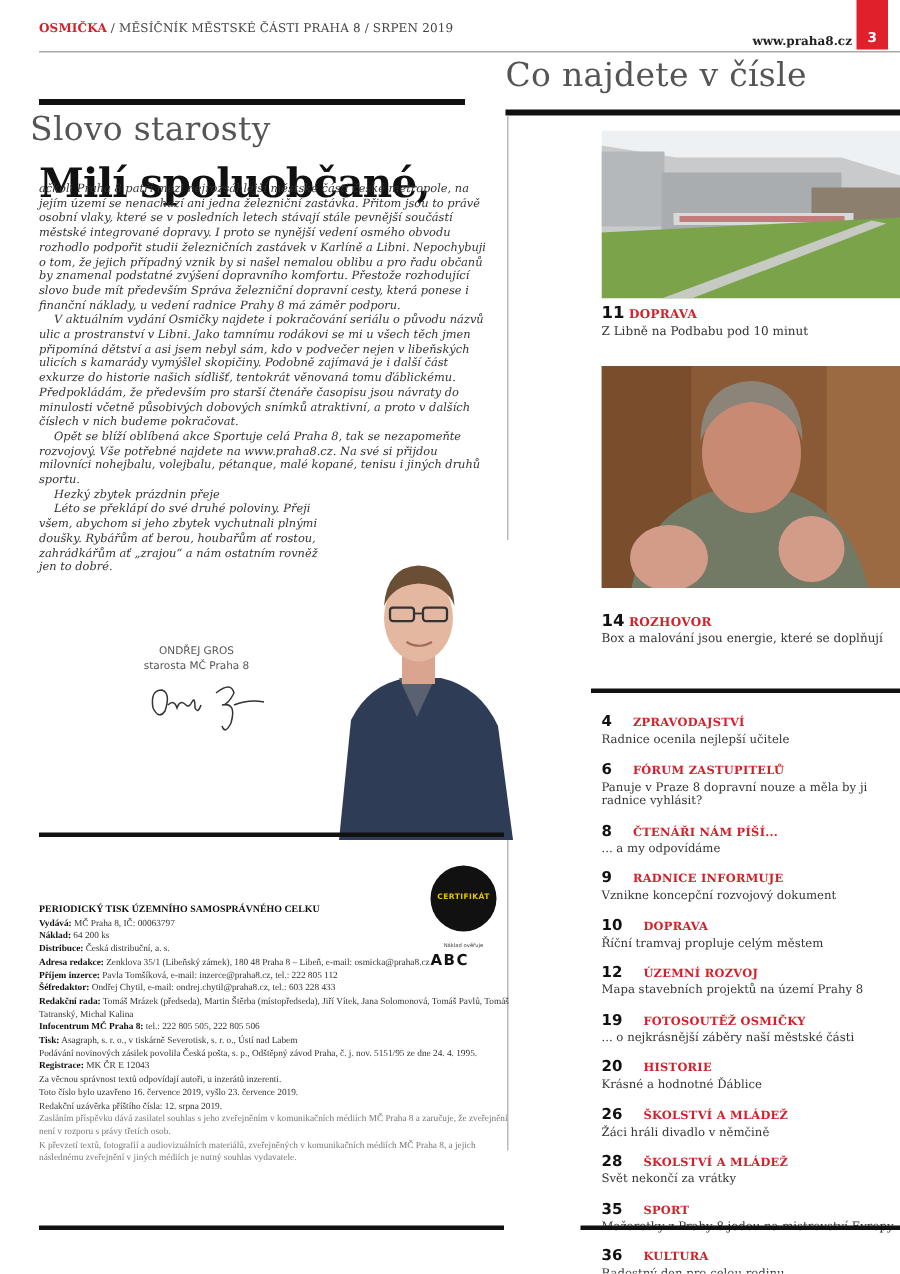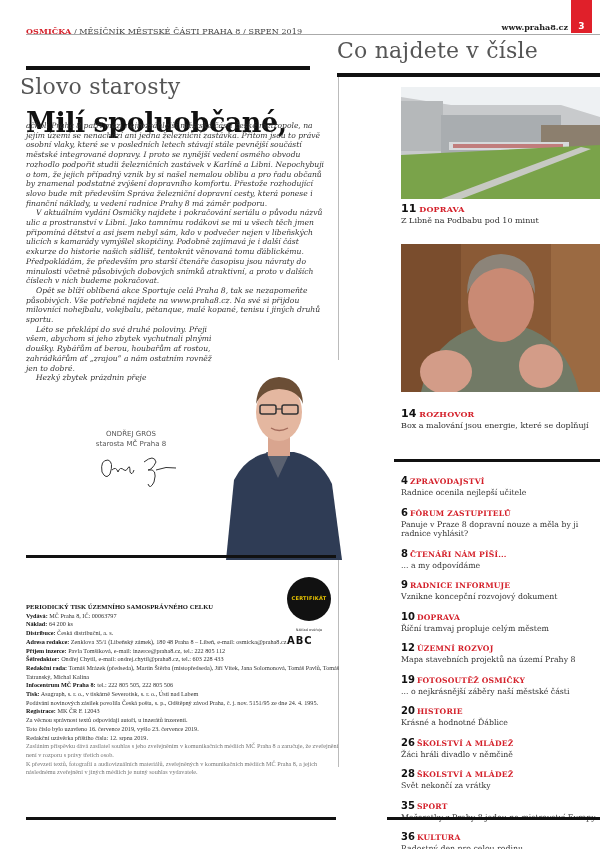--- a/index.html
+++ b/index.html
@@ -1,19 +1,19 @@
 <!DOCTYPE html>
 <html><head>
 <meta charset="utf-8">
 <style>
   * { box-sizing: border-box; margin: 0; padding: 0; }
   html, body { width: 600px; height: 849px; background: #fff; overflow: hidden; }
   body { position: relative; font-family: "DejaVu Serif", serif; color: #222; }
 
-  .topbar { position: absolute; left: 26px; top: 26px; width: 560px; height: 13px; font-family: "DejaVu Serif", serif; font-size: 8px; color: #444; letter-spacing: 0.1px; }
+  .topbar { position: absolute; left: 26px; top: 13px; width: 560px; height: 13px; font-family: "DejaVu Serif", serif; font-size: 8px; color: #444; letter-spacing: 0.1px; }
   .topbar .brand { color: #d4202a; font-weight: bold; }
   .topbar-rule { position: absolute; left: 26px; top: 34px; width: 574px; height: 1px; background: #aaa; }
   .site { position: absolute; right: 32px; top: 22px; font-size: 8px; font-weight: bold; color: #222; }
   .pagenum { position: absolute; right: 8px; top: 0; width: 21px; height: 33px; background: #e0202a; color: #fff; font-family: "DejaVu Sans", sans-serif; font-size: 9px; font-weight: bold; text-align: center; padding-top: 21px; }
 
   .sec-title { position: absolute; font-family: "DejaVu Serif", serif; font-size: 22px; color: #555; font-weight: normal; letter-spacing: 0.2px; }
   .sec-left { left: 20px; top: 38px; margin-top: 36px; }
   .sec-right { left: 337px; top: 38px; }
   .rule-left { position: absolute; left: 26px; top: 66px; width: 284px; height: 4px; background: #111; }
   .rule-right { position: absolute; left: 337px; top: 73px; width: 263px; height: 4px; background: #111; }
@@ -49,21 +49,21 @@
   .feat { position: absolute; left: 401px; width: 199px; }
   .feat .num { font-family: "DejaVu Sans", sans-serif; font-weight: bold; font-size: 11px; color: #111; }
   .feat .cat { font-family: "DejaVu Serif", serif; font-weight: bold; font-size: 8px; color: #d4202a; margin-left: 3px; letter-spacing: 0.2px; }
   .feat .desc { font-family: "DejaVu Serif", serif; font-size: 8px; color: #333; line-height: 10px; }
 
   .rule-toc { position: absolute; left: 394px; top: 459px; width: 206px; height: 3px; background: #111; }
 
   .toc { position: absolute; left: 401px; top: 469px; width: 199px; }
   .toc-item { margin-bottom: 3px; }
   .toc-item .num { font-family: "DejaVu Sans", sans-serif; font-weight: bold; font-size: 10px; color: #111; }
-  .toc-item .cat { font-family: "DejaVu Serif", serif; font-weight: bold; font-size: 7.6px; color: #d4202a; margin-left: 2px; letter-spacing: 0.2px; }
+  .toc-item .cat { font-family: "DejaVu Serif", serif; font-weight: bold; font-size: 7.6px; color: #d4202a; margin-left: 14px; letter-spacing: 0.2px; }
   .toc-item .desc { font-family: "DejaVu Serif", serif; font-size: 7.8px; color: #333; line-height: 9.5px; }
   .rule-toc-bottom { position: absolute; left: 387px; top: 817px; width: 213px; height: 3px; background: #111; }
 </style>
 </head>
 <body>
 
 <div class="pagenum"><span>3</span></div>
 <div class="topbar">
   <span class="brand">OSMIČKA</span><span> / MĚSÍČNÍK MĚSTSKÉ ČÁSTI PRAHA 8 / SRPEN 2019</span>
 </div>
@@ -73,23 +73,23 @@
 <h2 class="sec-title sec-left">Slovo starosty</h2>
 <div class="rule-left"></div>
 <h2 class="sec-title sec-right">Co najdete v čísle</h2>
 <div class="rule-right"></div>
 <div class="vline"></div>
 
 <h1 class="headline">Milí spoluobčané,</h1>
 <div class="letter">
   <p>ačkoli Praha 8 patří mezi nejrozsáhlejší městské části české metropole, na jejím území se nenachází ani jedna železniční zastávka. Přitom jsou to právě osobní vlaky, které se v posledních letech stávají stále pevnější součástí městské integrované dopravy. I proto se nynější vedení osmého obvodu rozhodlo podpořit studii železničních zastávek v Karlíně a Libni. Nepochybuji o tom, že jejich případný vznik by si našel nemalou oblibu a pro řadu občanů by znamenal podstatné zvýšení dopravního komfortu. Přestože rozhodující slovo bude mít především Správa železniční dopravní cesty, která ponese i finanční náklady, u vedení radnice Prahy 8 má záměr podporu.</p>
   <p class="ind">V aktuálním vydání Osmičky najdete i pokračování seriálu o původu názvů ulic a prostranství v Libni. Jako tamnímu rodákovi se mi u všech těch jmen připomíná dětství a asi jsem nebyl sám, kdo v podvečer nejen v libeňských ulicích s kamarády vymýšlel skopičiny. Podobně zajímavá je i další část exkurze do historie našich sídlišť, tentokrát věnovaná tomu ďáblickému. Předpokládám, že především pro starší čtenáře časopisu jsou návraty do minulosti včetně působivých dobových snímků atraktivní, a proto v dalších číslech v nich budeme pokračovat.</p>
-  <p class="ind">Opět se blíží oblíbená akce Sportuje celá Praha 8, tak se nezapomeňte působivých. Vše potřebné najdete na www.praha8.cz. Na své si přijdou milovníci nohejbalu, volejbalu, pétanque, malé kopané, tenisu i jiných druhů sportu.</p>
+  <p class="ind">Opět se blíží oblíbená akce Sportuje celá Praha 8, tak se nezapomeňte rozvojový. Vše potřebné najdete na www.praha8.cz. Na své si přijdou milovníci nohejbalu, volejbalu, pétanque, malé kopané, tenisu i jiných druhů sportu.</p>
+  <p class="ind">Hezký zbytek prázdnin přeje</p>
   <p class="ind narrow">Léto se překlápí do své druhé poloviny. Přeji všem, abychom si jeho zbytek vychutnali plnými doušky. Rybářům ať berou, houbařům ať rostou, zahrádkářům ať „zrajou“ a nám ostatním rovněž jen to dobré.</p>
-  <p class="ind">Hezký zbytek prázdnin přeje</p>
 </div>
 
 <svg class="portrait" viewBox="0 0 130 200">
   <rect width="130" height="200" fill="#fff"></rect>
   <path d="M10 200 L18 120 Q30 96 55 92 L78 92 Q104 98 116 124 L126 200 Z" fill="#2f3c55"></path>
   <path d="M50 92 L62 118 L74 92 Z" fill="#5a6170"></path>
   <rect x="52" y="74" width="22" height="22" fill="#d9a58f"></rect>
   <ellipse cx="63" cy="52" rx="23" ry="29" fill="#e4b7a0"></ellipse>
   <path d="M40 44 Q42 18 63 17 Q86 18 87 44 Q82 30 63 29 Q46 30 40 44 Z" fill="#6b4e36"></path>
   <rect x="44" y="45" width="16" height="9" rx="2" fill="none" stroke="#333" stroke-width="1.5"></rect>

